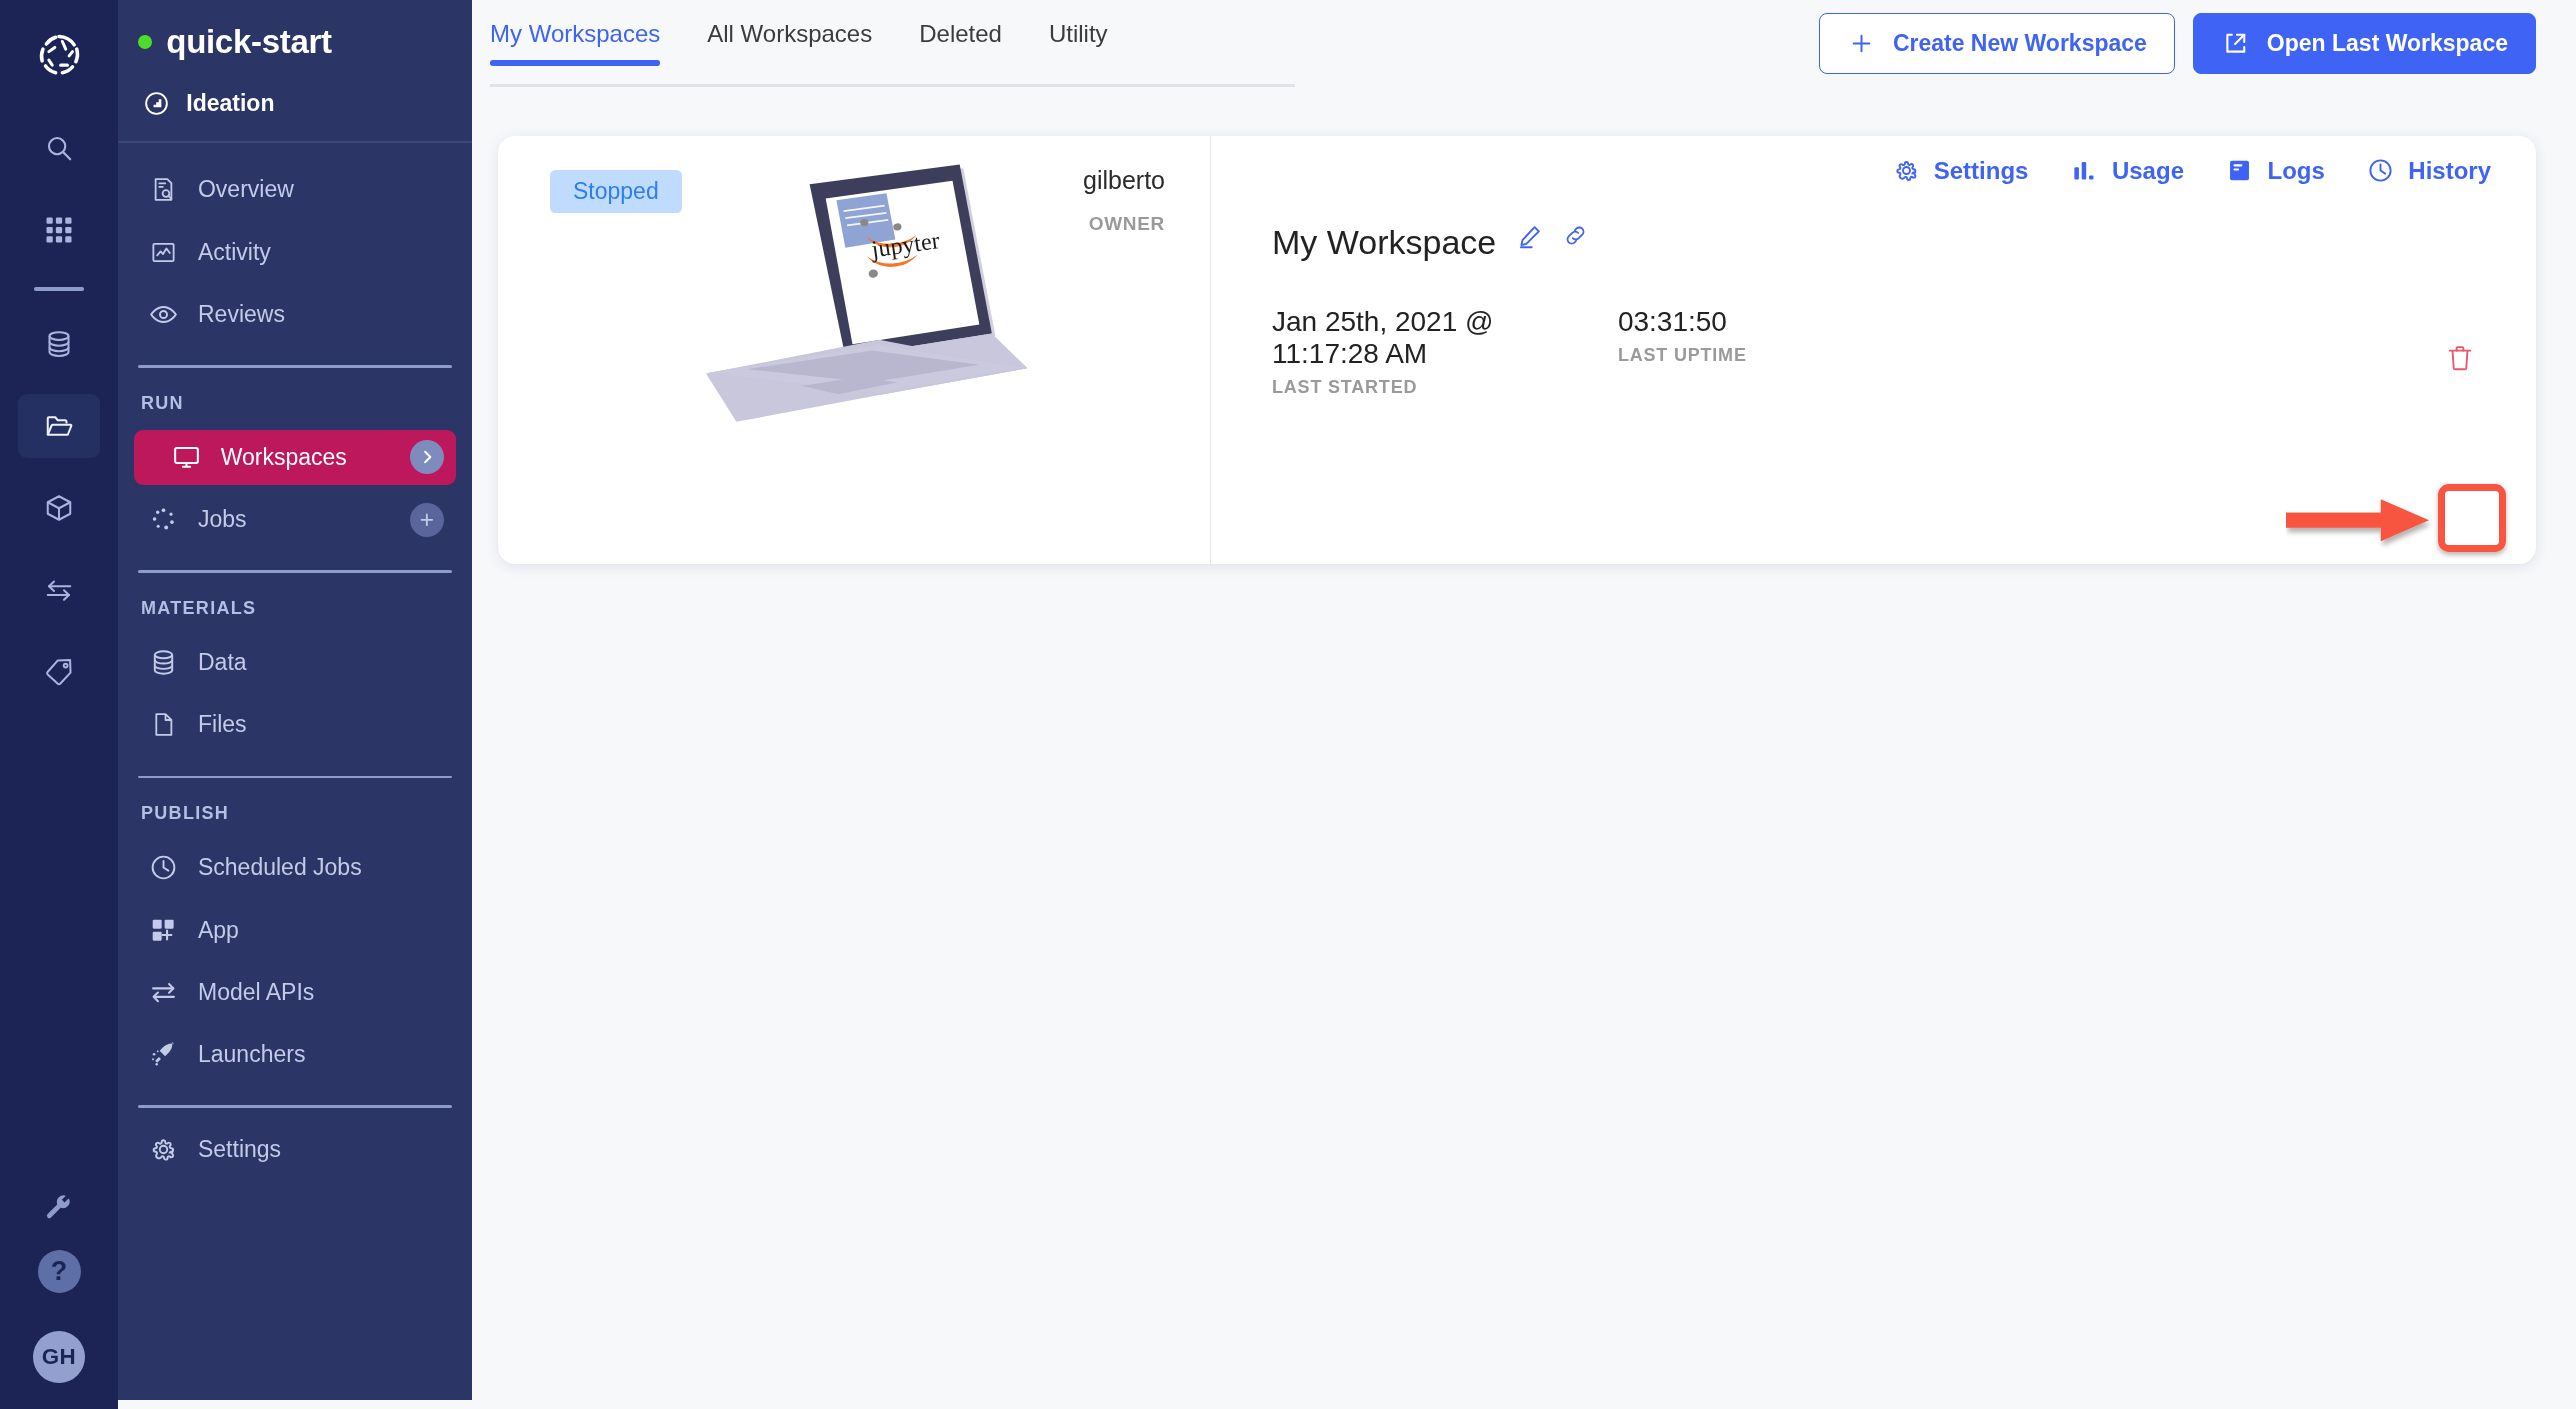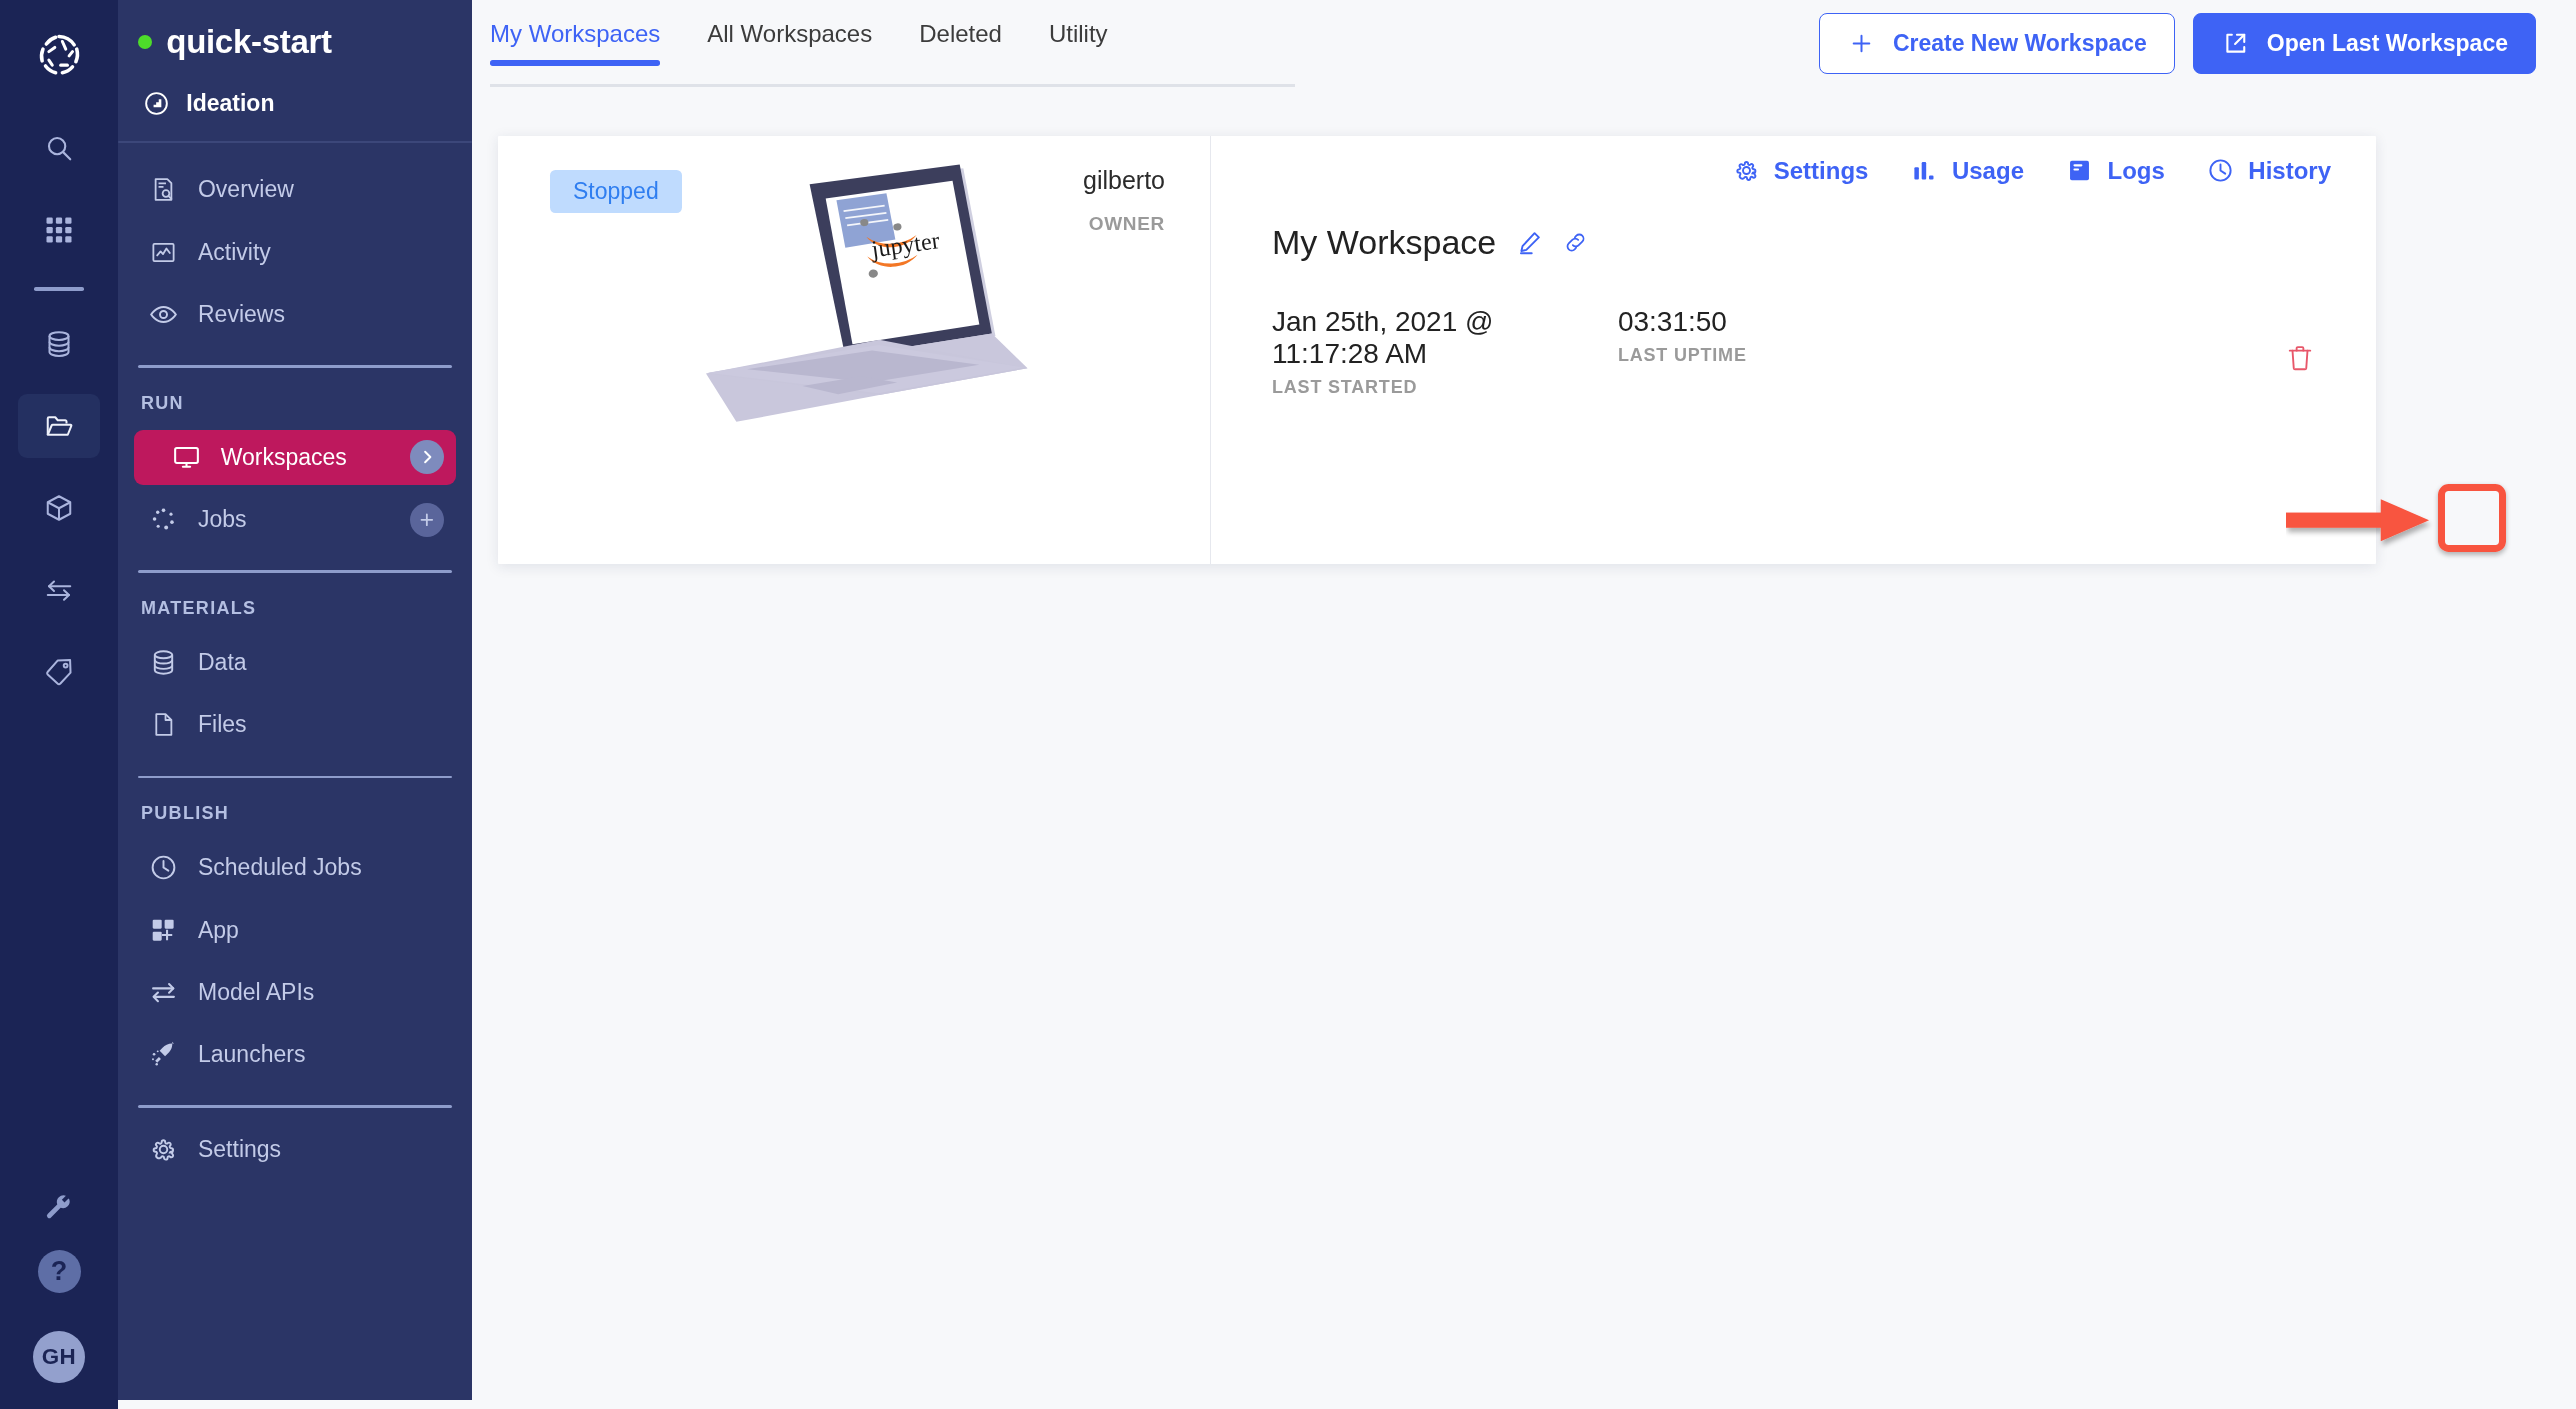--- a/index.html
+++ b/index.html
@@ -92,42 +92,42 @@
   .top-actions { position: absolute; right: 40px; top: 12.5px; display: flex; gap: 18px; }
   .btn {
     height: 61px; display: flex; align-items: center; gap: 16px;
     padding: 0 27px; border-radius: 8px; font-size: 23px; font-weight: 700; cursor: pointer;
   }
   .btn-outline { background: #ffffff; color: #3e63f5; border: 1.8px solid #3e63f5; }
   .btn-solid { background: #3e63f5; color: #ffffff; border: 1.8px solid #3e63f5; }
 
   
   .card {
-    position: absolute; left: 26px; top: 136px; width: 1878px; height: 428px;
-    background: #ffffff; border-radius: 1px;
+    position: absolute; left: 26px; top: 136px; width: 2038px; height: 428px;
+    background: #ffffff; border-radius: 17px;
     box-shadow: 0 2.7px 12.5px rgba(25,35,80,.10);
     display: flex; overflow: hidden;
   }
   .card-left { width: 713px; flex: 0 0 713px; position: relative; border-right: 1.8px solid #e6e8ee; }
   .card-right { flex: 1 1 auto; position: relative; }
 
   .status-pill {
     position: absolute; left: 52px; top: 34px;
     background: #bfdbfe; color: #2f7ef0;
     font-size: 23px; padding: 8px 23px; border-radius: 5.4px;
   }
   .owner-name { position: absolute; right: 45px; top: 30px; font-size: 25px; color: #2b2b2b; }
   .owner-role { position: absolute; right: 45px; top: 77px; font-size: 19px; font-weight: 700; letter-spacing: 0.7px; color: #9a9a9a; }
 
   .laptop { position: absolute; left: 197px; top: 25px; }
 
   .tools { position: absolute; right: 45px; top: 19.7px; display: flex; align-items: center; gap: 41px; }
   .tool { display: flex; align-items: center; gap: 12.5px; color: #3e63f5; font-size: 24px; font-weight: 700; cursor: pointer; }
 
-  .ws-title-row { position: absolute; left: 61px; top: 87px; display: flex; align-items: center; gap: 19.7px; }
+  .ws-title-row { position: absolute; left: 61px; top: 87px; display: flex; align-items: flex-start; gap: 19.7px; }
   .ws-title { font-size: 34px; color: #222; }
   .ws-icon-btn { cursor: pointer; display: flex; align-items: center; }
 
   .meta { position: absolute; left: 61px; top: 170px; display: flex; }
   .meta-col { margin-right: 54px; }
   .meta-val { font-size: 28px; color: #222; }
   .meta-lbl { font-size: 18px; font-weight: 700; letter-spacing: 0.8px; color: #9a9a9a; margin-top: 7.2px; }
   .meta-col.uptime { margin-left: 0.9px; }
 
   .trash-btn {

